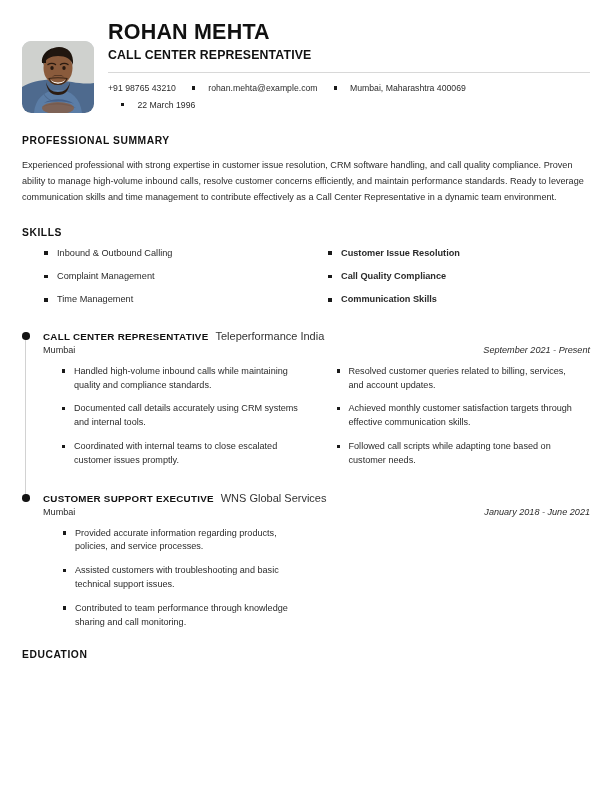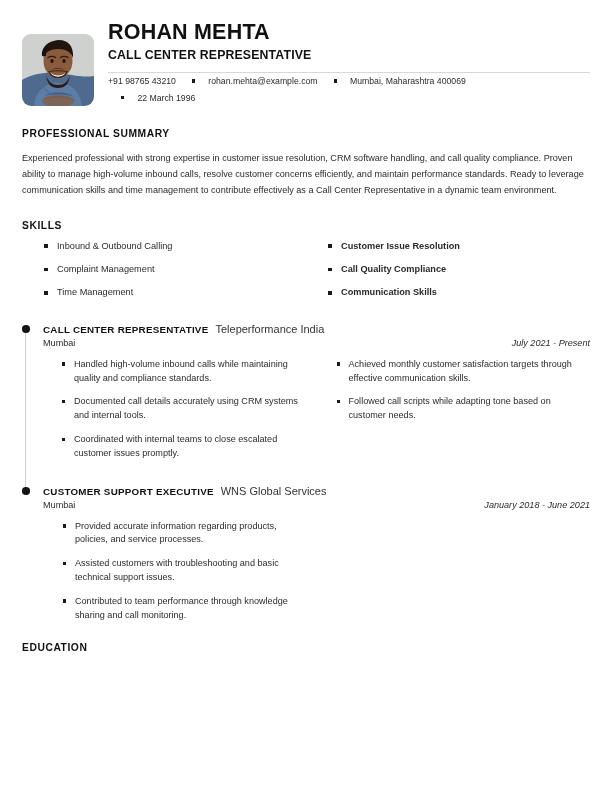--- a/index.html
+++ b/index.html
@@ -60,21 +60,21 @@
     letter-spacing: 0.15px;
     color: #111111;
     margin: 4px 0 0 0;
   }
   .divider {
     height: 1px;
     background: #d8d8d8;
     margin: 10px 0 0 0;
   }
   .contact {
-    margin-top: 0;
+    margin-top: 7px;
     font-size: 8.7px;
     color: #2b2b2b;
     line-height: 1.9;
     display: flex;
     flex-wrap: wrap;
     align-items: center;
   }
   .contact .citem {
     white-space: nowrap;
     margin-right: 3px;
@@ -325,29 +325,30 @@
 
       <div class="exp-entry">
         <span class="exp-dot"></span>
         <span class="exp-line"></span>
         <div class="exp-head-row">
           <span class="exp-role">CALL CENTER REPRESENTATIVE</span>
           <span class="exp-company">Teleperformance India</span>
         </div>
         <div class="exp-sub-row">
           <span class="exp-location">Mumbai</span>
-          <span class="exp-dates">July 2021 - Present</span>
+          <span class="exp-dates">September 2021 - Present</span>
         </div>
         <div class="exp-bullets">
           <div class="exp-bullet-col left">
             <div class="exp-bullet">Handled high-volume inbound calls while maintaining quality and compliance standards.</div>
             <div class="exp-bullet">Documented call details accurately using CRM systems and internal tools.</div>
             <div class="exp-bullet">Coordinated with internal teams to close escalated customer issues promptly.</div>
           </div>
           <div class="exp-bullet-col right">
+            <div class="exp-bullet">Resolved customer queries related to billing, services, and account updates.</div>
             <div class="exp-bullet">Achieved monthly customer satisfaction targets through effective communication skills.</div>
             <div class="exp-bullet">Followed call scripts while adapting tone based on customer needs.</div>
           </div>
         </div>
       </div>
 
       <div class="exp-entry">
         <span class="exp-dot"></span>
 
         <div class="exp-head-row">

